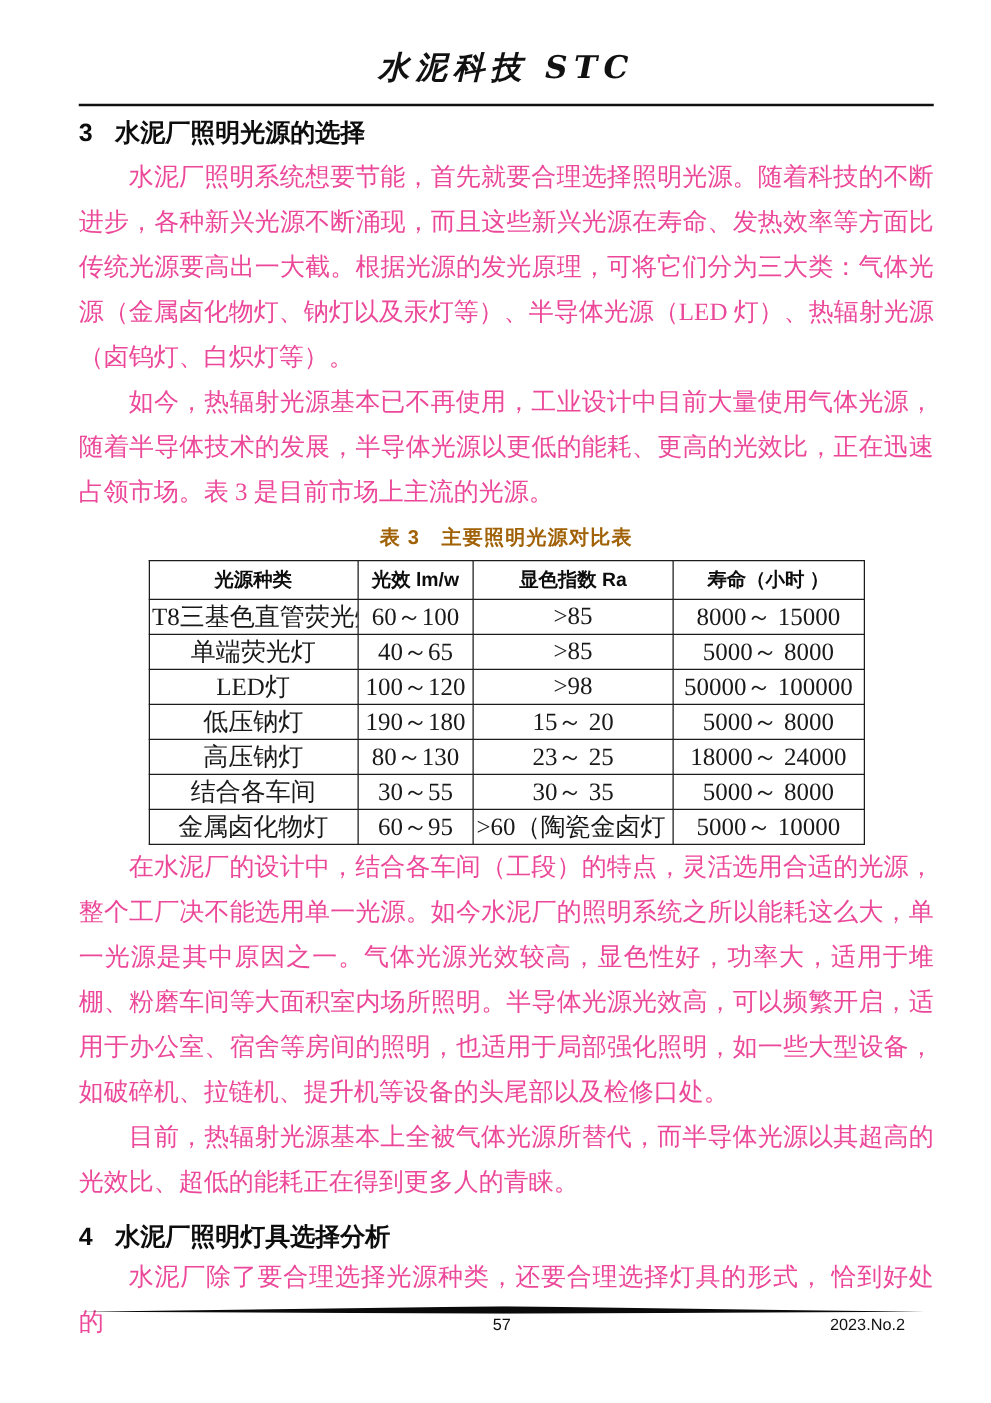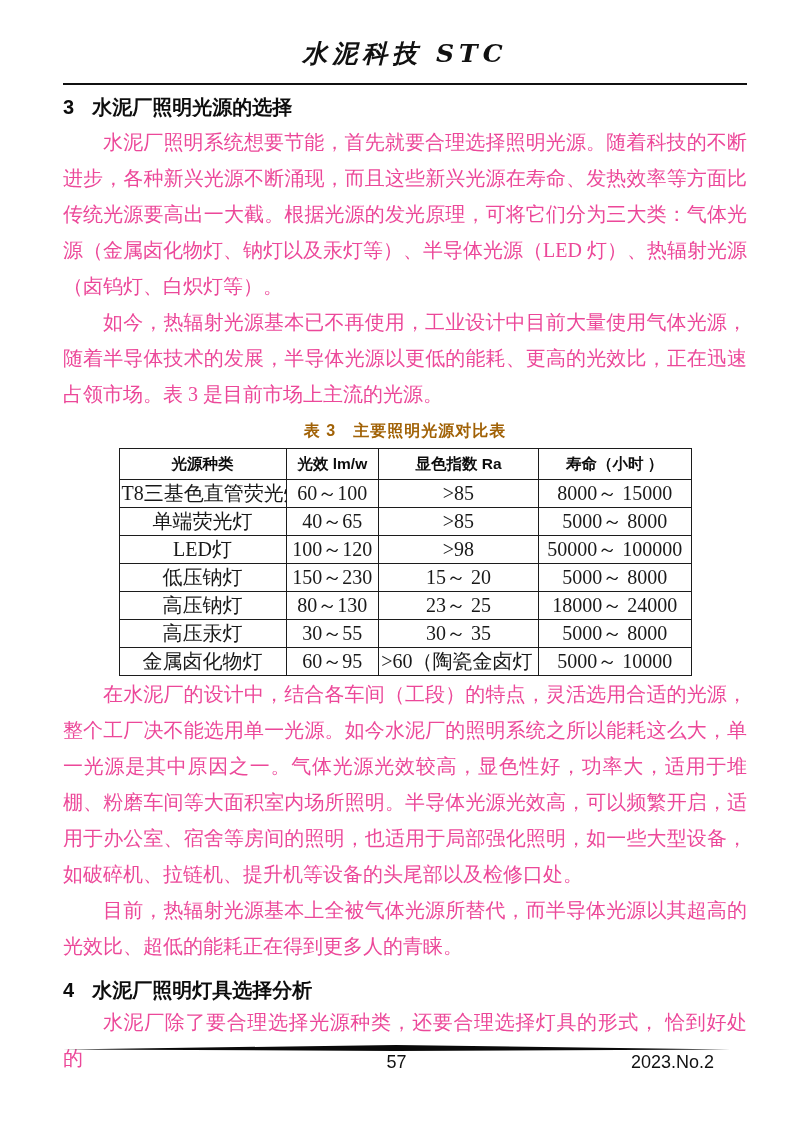--- a/index.html
+++ b/index.html
@@ -84,24 +84,24 @@
   table.light-table td {
     font-family: "Liberation Serif", "DejaVu Serif", serif;
     font-size: 20px;
     height: 27px;
     color: #191919;
   }
   .after-table { margin-top: 8px; }
   .footer {
     position: absolute;
     left: 63px;
-    right: 63px;
+    right: 53px;
     top: 1045px;
     font-family: "Liberation Sans", "DejaVu Sans", sans-serif;
-    font-size: 18px;
+    font-size: 13px;
     color: #111;
   }
   .footer-rule { display: block; width: 100%; height: 6px; }
   .footer-row { position: relative; height: 18px; margin-top: 1px; }
   .page-number {
     position: absolute; left: 0; right: 0;
     text-align: center;
   }
   .issue-number {
     position: absolute; right: 16px; top: 0;
@@ -154,32 +154,32 @@
         <td>5000～ 8000</td>
       </tr>
       <tr>
         <td>LED灯</td>
         <td>100～120</td>
         <td>&gt;98</td>
         <td>50000～ 100000</td>
       </tr>
       <tr>
         <td>低压钠灯</td>
-        <td>150～230</td>
+        <td>190～180</td>
         <td>15～ 20</td>
         <td>5000～ 8000</td>
       </tr>
       <tr>
         <td>高压钠灯</td>
         <td>80～130</td>
         <td>23～ 25</td>
         <td>18000～ 24000</td>
       </tr>
       <tr>
-        <td>高压汞灯</td>
+        <td>结合各车间</td>
         <td>30～55</td>
         <td>30～ 35</td>
         <td>5000～ 8000</td>
       </tr>
       <tr>
         <td>金属卤化物灯</td>
         <td>60～95</td>
         <td>&gt;60（陶瓷金卤灯 &gt;80</td>
         <td>5000～ 10000</td>
       </tr>

